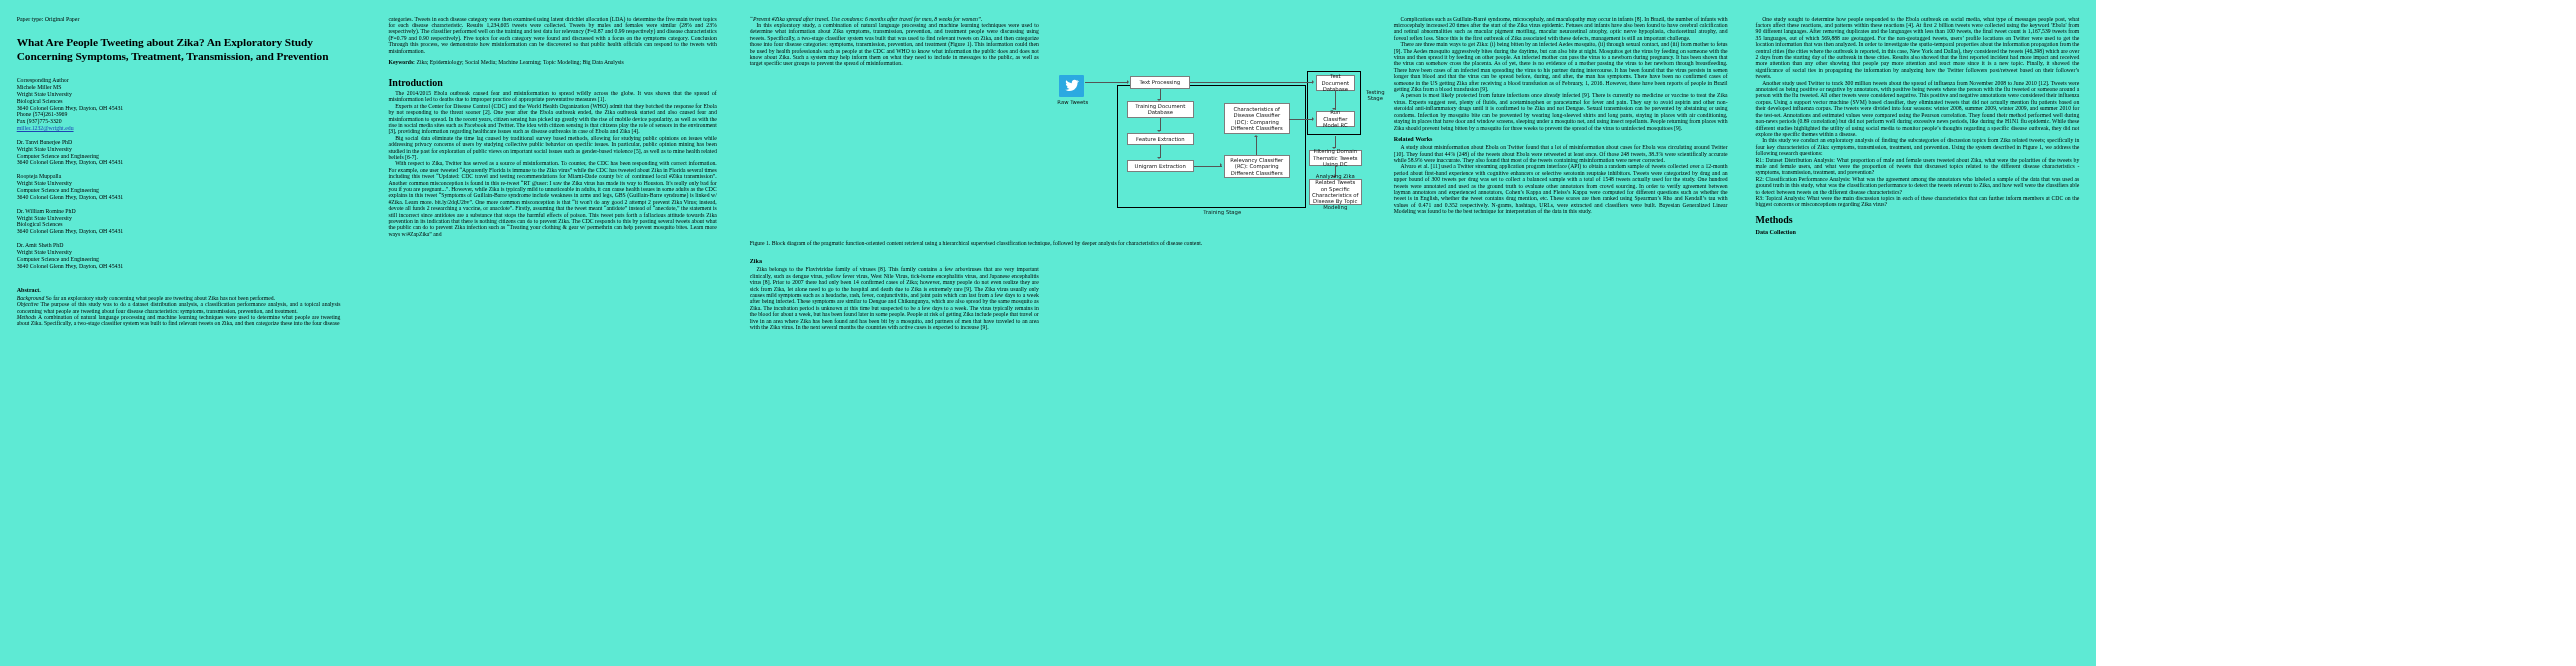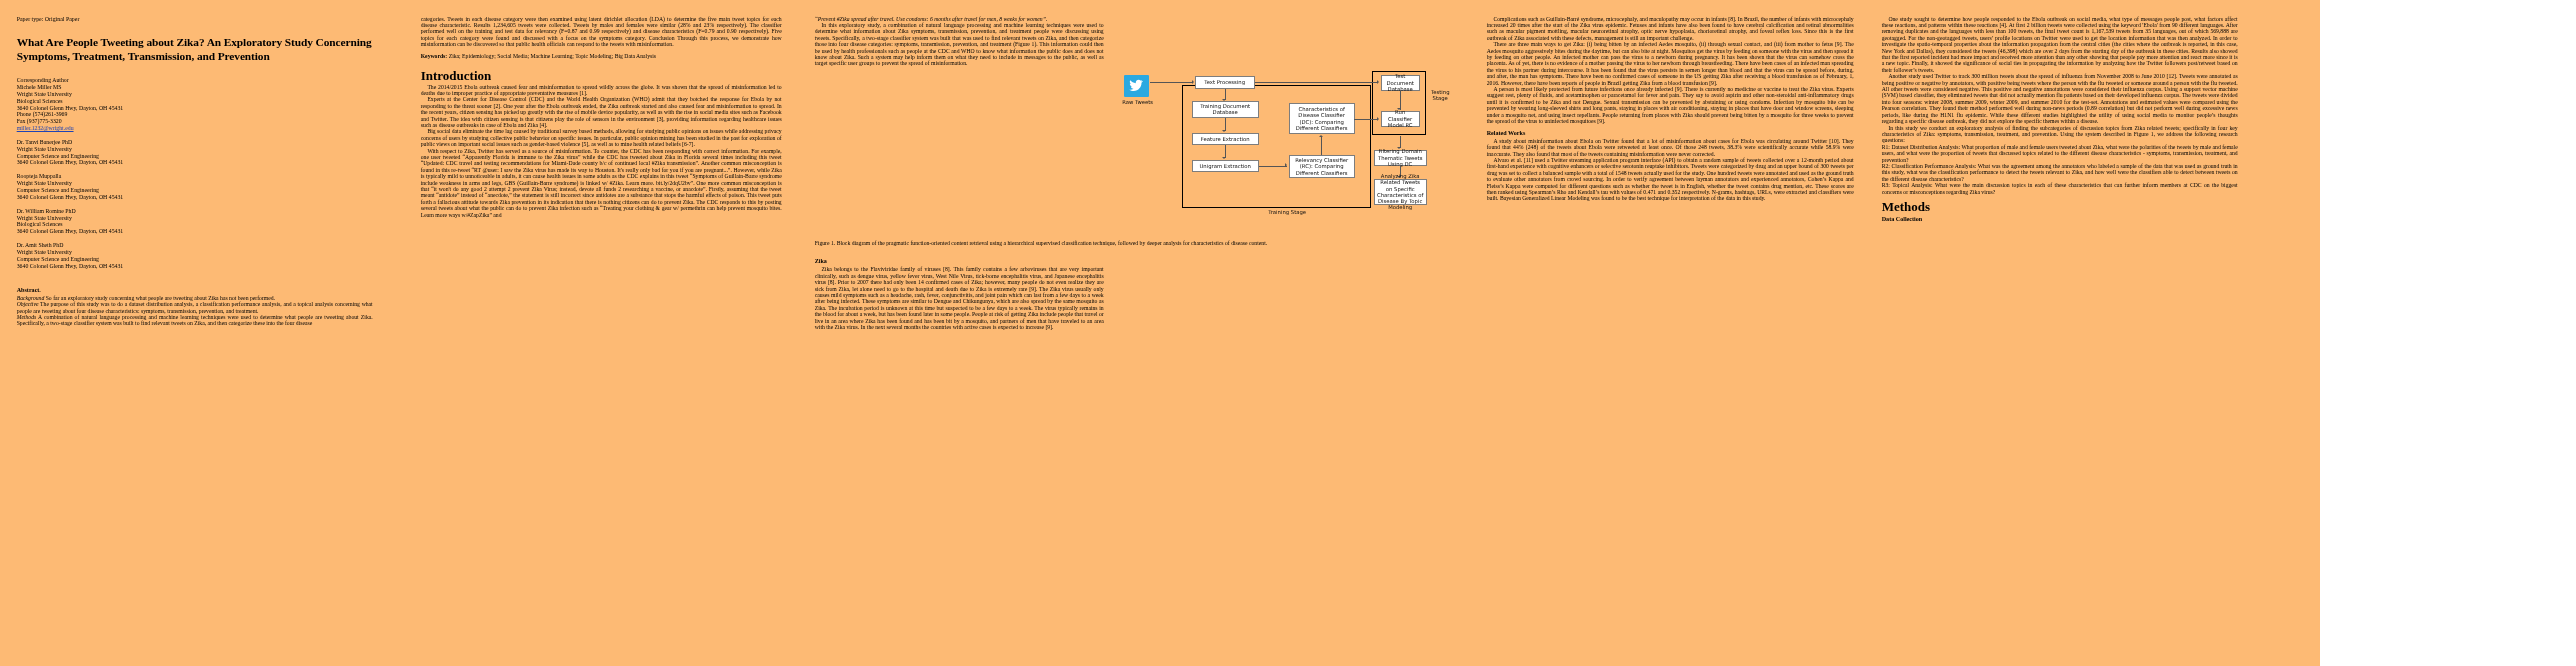--- a/index.html
+++ b/index.html
@@ -1,21 +1,21 @@
 <!DOCTYPE html>
 <html style="font-size:9px"><head>
 <meta charset="utf-8">
 <style>
   html,body{margin:0;padding:0;background:#ffffff;}
   body{
     width:2576px;height:667px;overflow:hidden;
     font-family:"Liberation Serif","DejaVu Serif",serif;
     color:#000;
   }
-  .page{position:relative;width:2320px;height:667px;background:#fdba74;}
+  .page{position:relative;width:2096px;height:667px;background:#5eead4;}
   .cols{display:flex;gap:0;padding:15.6px 16.7px 0 16.7px;box-sizing:border-box;height:667px;}
   .col{width:389px;margin-right:25.6px;box-sizing:border-box;position:relative;}
   .col:last-child{margin-right:0;}
   .c1{width:356px;margin-right:48px;}
   .c2{width:361px;margin-right:33px;}
   .c3{width:650px;margin-right:22px;}
   .c4{width:367px;margin-right:28px;}
   .c5{width:356px;}
 
   p, .ln{
@@ -27,21 +27,21 @@
   .sp-s{height:2.8px;}
 
   .papertype{font-size:5.9px;line-height:7.2px;margin-bottom:12.2px;}
   .title{
     font-size:11.4px;line-height:14px;font-weight:bold;margin:0 0 14.5px 0;
     letter-spacing:-0.1px;
   }
   .auth{font-size:5.8px;line-height:6.8px;}
   .authblock{margin-bottom:7.2px;}
   .email{color:#1f43b5;text-decoration:underline;}
-  .h2{font-size:13px;font-weight:bold;line-height:9px;margin:7.2px 0 3.3px 0;}
+  .h2{font-size:10px;font-weight:bold;line-height:9px;margin:7.2px 0 3.3px 0;}
   .h3{font-size:6.1px;font-weight:bold;line-height:7.2px;margin:5px 0 1.1px 0;}
   .bold{font-weight:bold;}
   .it{font-style:italic;}
 
   
   .figwrap{margin:0 0 3.3px 0;width:100%;}
   .fig{position:relative;width:622px;height:167px;margin:2.2px 0 4.4px 0;}
   .box{
     position:absolute;border:0.8px solid #7d7d7d;background:#fff;
     font-family:"DejaVu Sans","Liberation Sans",sans-serif;

